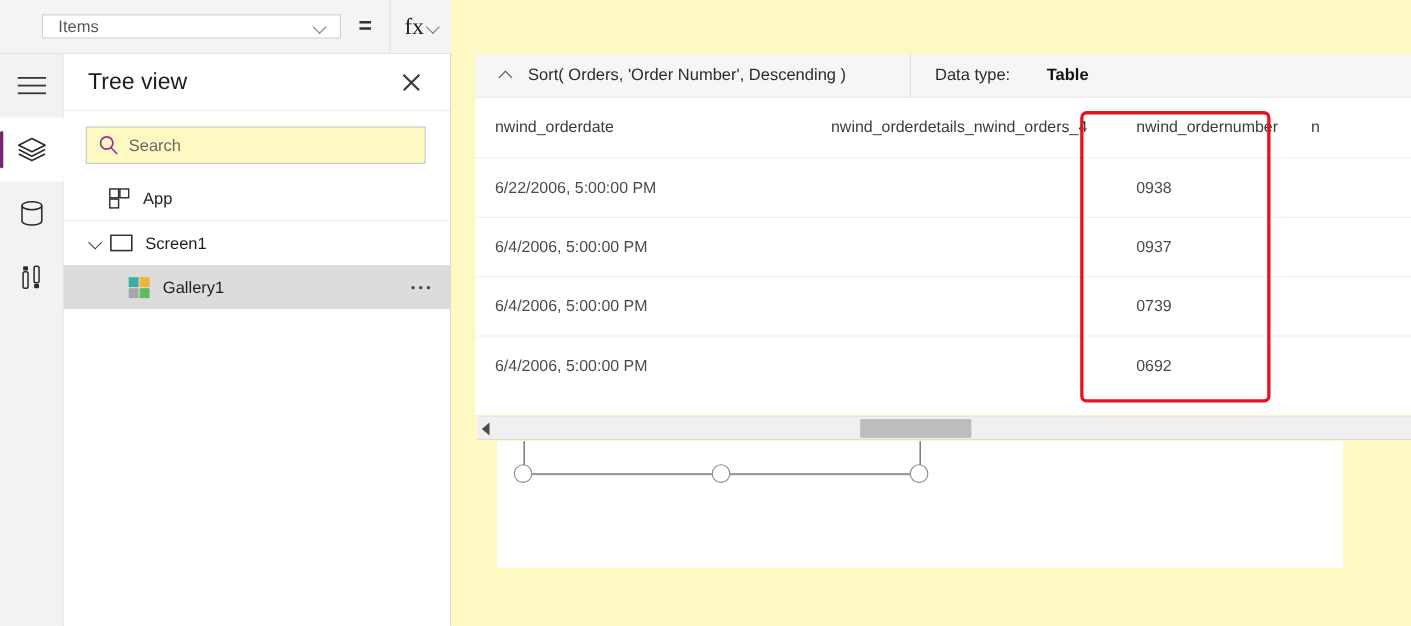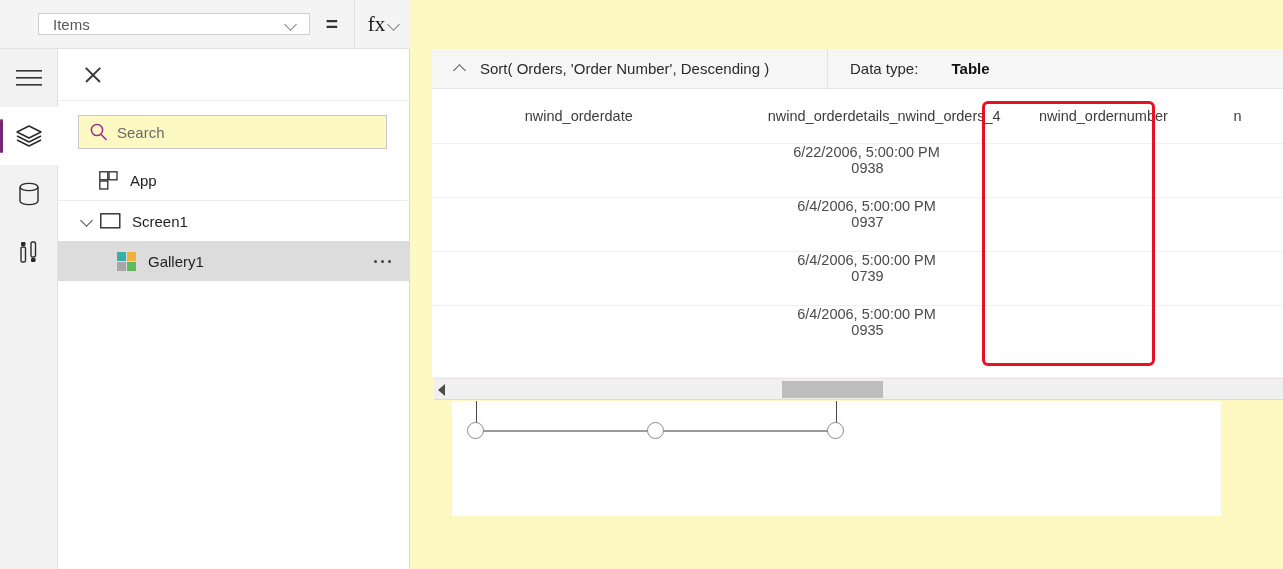--- a/index.html
+++ b/index.html
@@ -182,22 +182,22 @@
 
   
   .table {
     position: absolute; left: 22px; top: 89px;
     width: 851px; height: 288px;
     background: #ffffff;
     overflow: hidden;
   }
   .trow { display: flex; height: 54px; align-items: center; }
   .trow.head { height: 54px; }
-  .trow.body { border-top: 1px solid #f0f0f0; flex-direction: column; }
-  .cell { font-size: 14.5px; color: #4a4a4a; text-align: center; }
+  .trow.body { border-top: 1px solid #f0f0f0; }
+  .cell { font-size: 14.5px; color: #4a4a4a; }
   .c1 { width: 292px; padding-left: 18px; }
   .c2 { width: 274px; margin-left: 48px; }
   .c3 { width: 170px; padding-left: 20px; }
   .c4 { width: 115px; padding-left: 18px; }
   .trow.head .cell { color: #3c3c3c; }
 
   
   .redbox {
     position: absolute; left: 982px; top: 101px;
     width: 173px; height: 265px;
@@ -297,20 +297,21 @@
         <rect x="3" y="2" width="4.5" height="4" rx="1.2" fill="#2b2b2b"></rect>
         <rect x="13" y="2" width="4.5" height="15" rx="1.6" fill="none" stroke="#2b2b2b" stroke-width="1.4"></rect>
         <rect x="13" y="18" width="4.5" height="4" rx="1.2" fill="#2b2b2b"></rect>
       </svg>
     </div>
   </div>
 
   <div class="tree">
 
     <div class="tree-head">
+      <span class="tree-title">Tree view</span>
       <span class="close-x"></span>
     </div>
 
     <div class="search-wrap">
       <div class="search-box">
         <svg class="mag" viewBox="0 0 20 20">
           <circle cx="8" cy="8" r="5.6" fill="none" stroke="#9b2d8c" stroke-width="1.5"></circle>
           <line x1="12" y1="12.3" x2="17.5" y2="18" stroke="#9b2d8c" stroke-width="1.5"></line>
         </svg>
         <span class="ph">Search</span>
@@ -398,21 +399,21 @@
       <div class="trow body">
         <span class="cell c1">6/4/2006, 5:00:00 PM</span>
         <span class="cell c2"></span>
         <span class="cell c3">0739</span>
         <span class="cell c4"></span>
       </div>
 
       <div class="trow body">
         <span class="cell c1">6/4/2006, 5:00:00 PM</span>
         <span class="cell c2"></span>
-        <span class="cell c3">0935</span>
+        <span class="cell c3">0692</span>
         <span class="cell c4"></span>
       </div>
     </div>
   </div>
 
   <div class="redbox"></div>
 
   <div class="hscroll">
     <span class="hs-arrow"></span>
     <span class="hs-thumb"></span>

